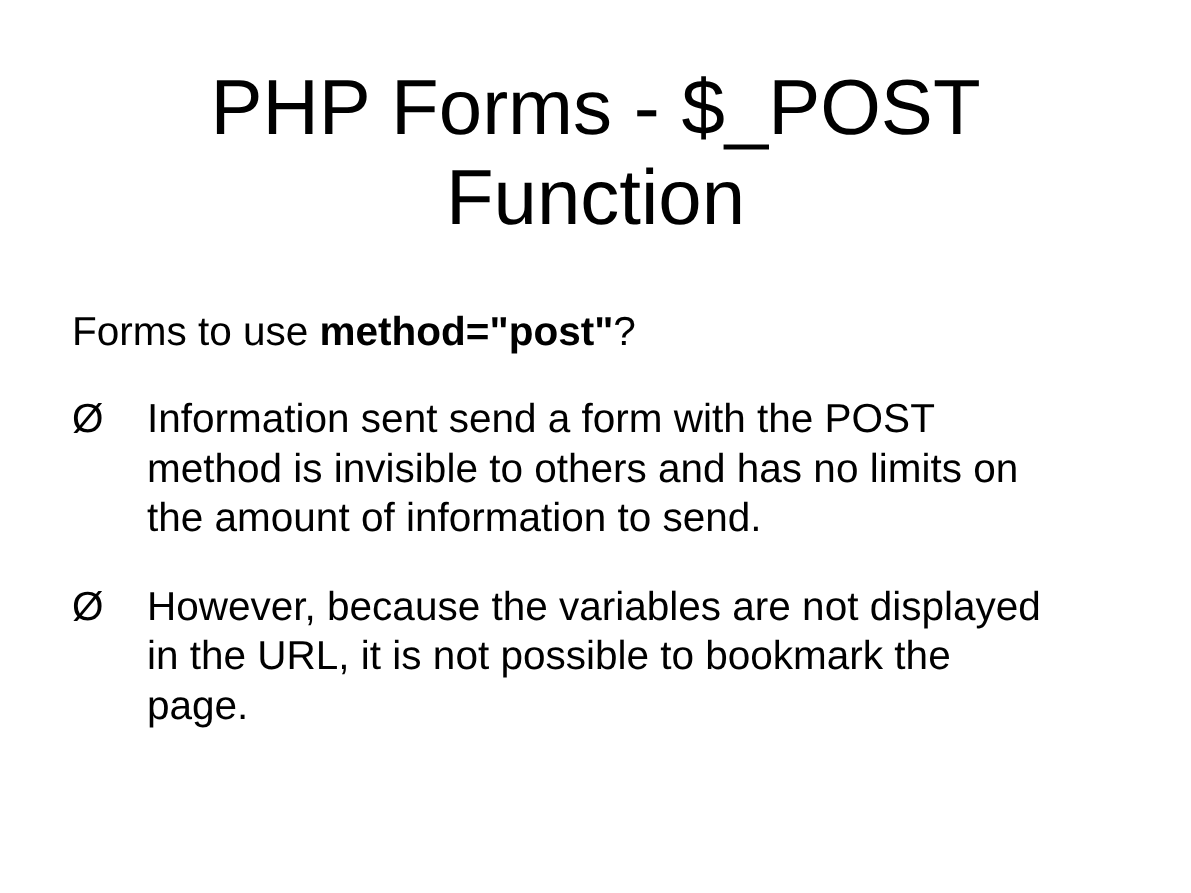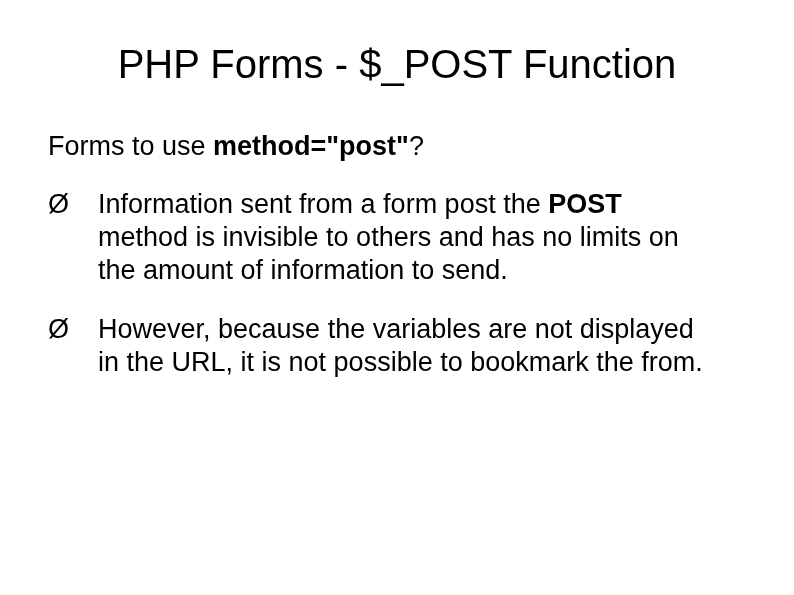--- a/index.html
+++ b/index.html
@@ -10,21 +10,21 @@
     body {
       width: 794px;
       height: 595px;
       background: #ffffff;
       font-family: Arial, Helvetica, sans-serif;
       color: #000000;
       padding: 42px 48px 0 48px;
       overflow: hidden;
     }
     .title {
-      font-size: 40px;
+      font-size: 52px;
       font-weight: normal;
       text-align: center;
       margin-bottom: 44px;
       letter-spacing: 0px;
     }
     .subtitle {
       font-size: 27px;
       margin-bottom: 26px;
     }
     .subtitle .bold {
@@ -40,37 +40,37 @@
       flex-shrink: 0;
       width: 50px;
       text-align: left;
       padding-left: 0px;
     }
     .bullet-content {
       flex: 1;
       padding-right: 40px;
     }
     .bullet-content .bold {
-      font-weight: bold;
+      font-weight: normal;
     }
   </style>
 </head>
 <body>
 
 <h1 class="title">PHP Forms - $_POST Function</h1>
 
 <p class="subtitle">
   <span>Forms to use </span><span class="bold">method="post"</span><span>?</span>
 </p>
 
 <div class="bullet-item">
   <span class="bullet-marker">Ø</span>
   <span class="bullet-content">
-    <span>Information sent from a form post the </span><span class="bold">POST</span><span> method is invisible to others and has no limits on the amount of information to send.</span>
+    <span>Information sent send a form with the </span><span class="bold">POST</span><span> method is invisible to others and has no limits on the amount of information to send.</span>
   </span>
 </div>
 
 <div class="bullet-item">
   <span class="bullet-marker">Ø</span>
   <span class="bullet-content">
-    <span>However, because the variables are not displayed in the URL, it is not possible to bookmark the from.</span><span class="bold"></span><span></span>
+    <span>However, because the variables are not displayed in the URL, it is not possible to bookmark the page.</span><span class="bold"></span><span></span>
   </span>
 </div>
 
 </body></html>

